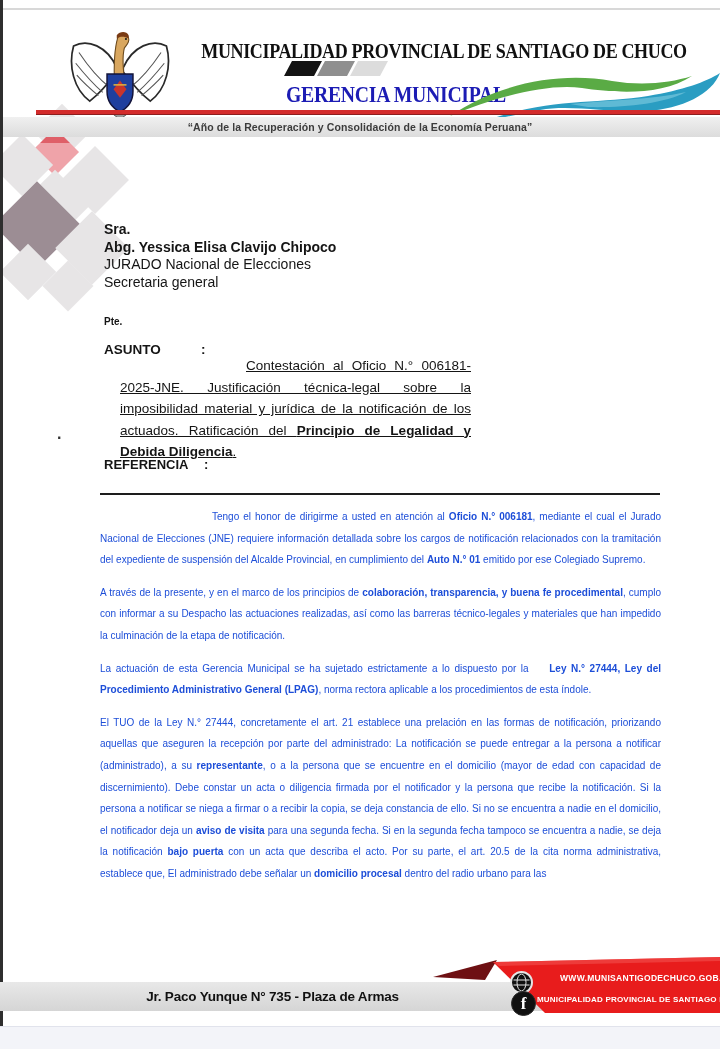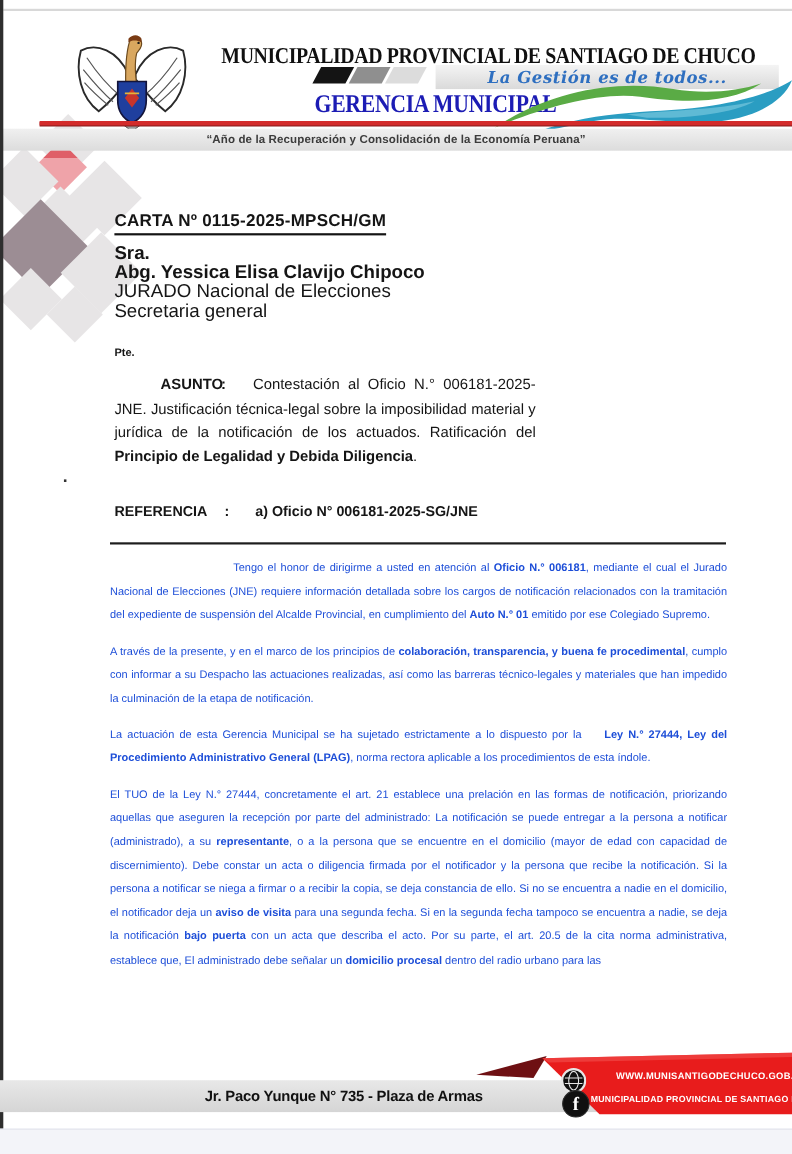--- a/index.html
+++ b/index.html
@@ -30,41 +30,41 @@
   .motto{font-size:10.5px;font-weight:700;color:#3c3c3c;letter-spacing:.1px;}
 
   
   .dia{position:absolute;transform:rotate(45deg);}
   .dia.g{background:#e7e5e6;} .dia.pk{background:linear-gradient(135deg,#df5f68 0 32%,#efa3a9 32%);} .dia.mv{background:#9c8d94;}
 
   
   .dateline{position:absolute;right:64px;top:157px;font-style:italic;font-size:13px;color:#1c1c1c;}
   .doc-number{position:absolute;left:104px;top:192px;font-weight:bold;font-size:15.5px;letter-spacing:.2px;
       border-bottom:2px solid #141414;padding-bottom:2px;}
-  .recipient{position:absolute;left:104px;top:221px;font-size:17px;line-height:17.5px;}
+  .recipient{position:absolute;left:104px;top:221px;font-size:14px;line-height:17.5px;}
   .recipient .b{font-weight:bold;}
   .pte{position:absolute;left:104px;top:316px;font-weight:bold;font-size:10px;}
   .asunto{position:absolute;left:104px;top:339px;width:383px;font-size:13.5px;line-height:21.5px;}
-  .asunto .label{position:absolute;left:0;top:0;font-weight:bold;margin-left:42px;}
+  .asunto .label{position:absolute;left:0;top:0;font-weight:bold;}
   .asunto .colon{position:absolute;left:97px;top:0;font-weight:bold;}
-  .asunto p{margin:0;text-indent:126px;text-align:justify;}
+  .asunto p{margin:16px;text-indent:126px;text-align:justify;text-decoration:underline;}
   .stray{position:absolute;left:57px;top:425px;font-size:16px;font-weight:bold;color:#333;}
   .referencia{position:absolute;left:104px;top:457px;width:556px;font-size:13px;font-weight:bold;}
   .referencia .colon{position:absolute;left:100px;top:0;}
   .referencia .val{position:absolute;left:128px;top:0;}
   .rule{position:absolute;left:100px;top:493px;width:560px;height:2px;background:#1d1d1d;}
   .flow{position:absolute;left:100px;top:506px;width:561px;font-size:10px;line-height:21.6px;
       text-align:justify;color:#1d4ed8;}
   .flow p{margin:0 0 11px 0;}
   .flow p.ind{text-indent:112px;}
 
   
   .address-bar{position:absolute;left:0;top:982px;width:720px;height:29px;
       background:linear-gradient(#e8e8e8,#d5d5d5);display:flex;align-items:center;}
-  .address{width:545px;text-align:center;font-weight:bold;font-size:13.5px;color:#111;letter-spacing:-.2px;padding-left:40px;}
+  .address{width:545px;text-align:center;font-weight:bold;font-size:13.5px;color:#111;letter-spacing:-.2px;}
   .ribbon{position:absolute;left:425px;top:945px;width:295px;height:75px;z-index:5;}
   .ribbon svg.shape{position:absolute;left:0;top:0;}
   .rb-ico{position:absolute;display:flex;align-items:center;justify-content:center;}
   .globe{left:85px;top:26px;width:23px;height:23px;}
   .fb{left:86px;top:46px;width:23px;height:23px;border-radius:50%;background:#101010;border:1px solid #2b2b2b;
       color:#fff;font-family:"Liberation Serif",serif;font-weight:bold;font-size:17px;line-height:1;}
   .rb-t1{position:absolute;left:118px;top:28px;width:170px;color:#fff;font-size:8.5px;font-weight:bold;letter-spacing:.3px;text-align:center;white-space:nowrap;margin-left:17px;}
   .rb-t2{position:absolute;left:112px;top:50px;width:180px;color:#fff;font-size:8px;font-weight:bold;letter-spacing:.2px;text-align:center;white-space:nowrap;}
 </style>
 </head>
@@ -103,40 +103,36 @@
   </svg>
 
   <h1 class="org-title">MUNICIPALIDAD PROVINCIAL DE SANTIAGO DE CHUCO</h1>
 
   <div class="plgs">
     <span class="plg p1"></span>
       <span class="plg p2"></span>
       <span class="plg p3"></span>
   </div>
 
-  <div class="slogan-band">
-    <span class="slogan">La Gestión es de todos...</span>
-  </div>
 
   <div class="office">GERENCIA MUNICIPAL</div>
 
   <svg class="swoosh" viewBox="0 0 270 50">
     <path d="M0,46 C50,12 112,2 162,11 C192,16 220,13 242,6 C212,26 165,23 132,18 C96,13 42,28 0,46 Z" fill="#5aab45"></path>
     <path d="M38,50 C98,28 148,34 198,26 C233,20 256,12 270,3 C262,24 232,39 196,41 C160,43 120,34 90,40 C70,44 52,48 38,50 Z" fill="#2a9dc2"></path>
     <path d="M120,34 C160,30 200,30 236,22 C214,34 170,38 138,37 Z" fill="#76c6dd" opacity="0.7"></path>
   </svg>
 
   <div class="red-line"></div>
   <div class="motto-band">
     <span class="motto">“Año de la Recuperación y Consolidación de la Economía Peruana”</span>
   </div>
   <div class="edge-left"></div>
 
 
-  <div class="doc-number">CARTA Nº 0115-2025-MPSCH/GM</div>
 
   <div class="recipient">
     <div class="b">Sra.</div>
     <div class="b">Abg. Yessica Elisa Clavijo Chipoco</div>
     <div>JURADO Nacional de Elecciones</div>
     <div>Secretaria general</div>
   </div>
 
   <div class="pte">Pte.</div>
 
@@ -144,21 +140,20 @@
     <span class="label">ASUNTO</span>
     <span class="colon">:</span>
     <p><span>Contestación al Oficio N.° 006181-2025-JNE. Justificación técnica-legal sobre la imposibilidad material y jurídica de la notificación de los actuados. Ratificación del </span><span style="font-weight: 700;">Principio de Legalidad y Debida Diligencia</span><span>.</span></p>
   </div>
 
   <div class="stray">.</div>
 
   <div class="referencia">
     <span>REFERENCIA</span>
     <span class="colon">:</span>
-    <span class="val">a)  Oficio N° 006181-2025-SG/JNE</span>
   </div>
 
   <div class="rule"></div>
 
   <div class="flow">
     <p class="ind"><span>Tengo el honor de dirigirme a usted en atención al </span><span style="font-weight: 700;">Oficio N.° 006181</span><span>, mediante el cual el Jurado Nacional de Elecciones (JNE) requiere información detallada sobre los cargos de notificación relacionados con la tramitación del expediente de suspensión del Alcalde Provincial, en cumplimiento del </span><span style="font-weight: 700;">Auto N.° 01</span><span> emitido por ese Colegiado Supremo.</span></p>
     <p><span>A través de la presente, y en el marco de los principios de </span><span style="font-weight: 700;">colaboración, transparencia, y buena fe procedimental</span><span>, cumplo con informar a su Despacho las actuaciones realizadas, así como las barreras técnico-legales y materiales que han impedido la culminación de la etapa de notificación.</span></p>
     <p><span>La actuación de esta Gerencia Municipal se ha sujetado estrictamente a lo dispuesto por la </span><span style="font-weight: 700; margin-left: 16px;">Ley N.° 27444, Ley del Procedimiento Administrativo General (LPAG)</span><span>, norma rectora aplicable a los procedimientos de esta índole.</span></p>
     <p><span>El TUO de la Ley N.° 27444, concretamente el art. 21 establece una prelación en las formas de notificación, priorizando aquellas que aseguren la recepción por parte del administrado: La notificación se puede entregar a la persona a notificar (administrado), a su </span><span style="font-weight: 700;">representante</span><span>, o a la persona que se encuentre en el domicilio (mayor de edad con capacidad de discernimiento). Debe constar un acta o diligencia firmada por el notificador y la persona que recibe la notificación. Si la persona a notificar se niega a firmar o a recibir la copia, se deja constancia de ello. Si no se encuentra a nadie en el domicilio, el notificador deja un </span><span style="font-weight: 700;">aviso de visita</span><span> para una segunda fecha. Si en la segunda fecha tampoco se encuentra a nadie, se deja la notificación </span><span style="font-weight: 700;">bajo puerta</span><span> con un acta que describa el acto. Por su parte, el art. 20.5 de la cita norma administrativa, establece que, El administrado debe señalar un </span><span style="font-weight: 700;">domicilio procesal</span><span> dentro del radio urbano para las</span></p>
   </div>

